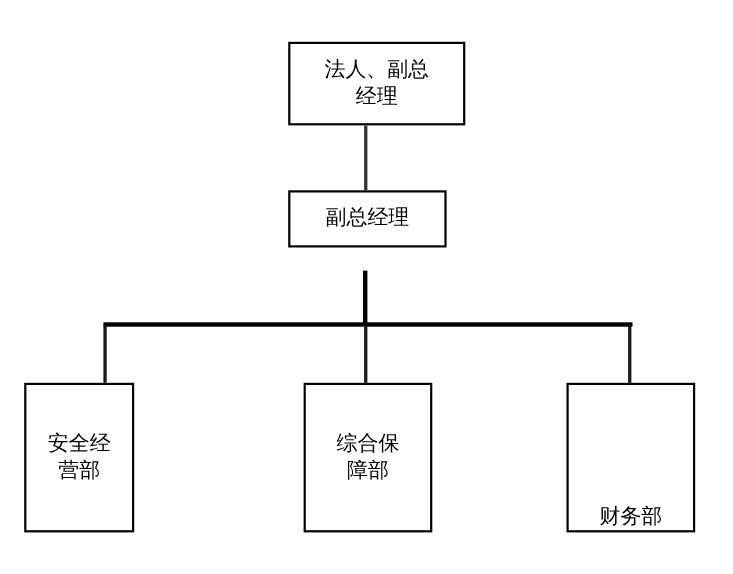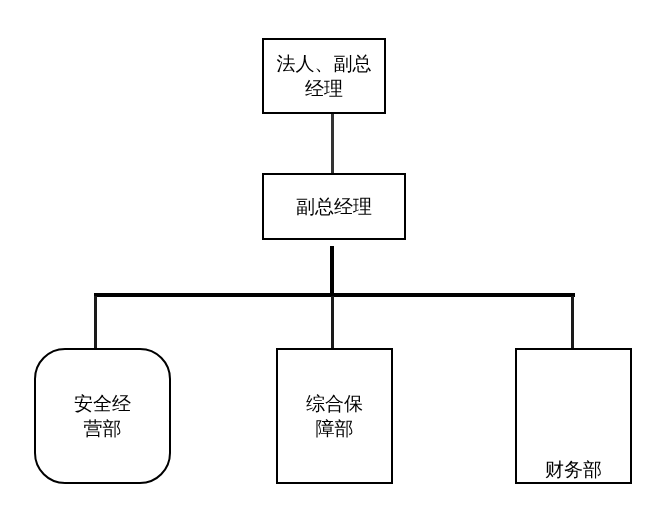--- a/index.html
+++ b/index.html
@@ -23,23 +23,23 @@
     display: flex;
     align-items: center;
     justify-content: center;
     text-align: center;
     color: #000000;
     font-size: 19px;
     line-height: 1.32;
     white-space: pre-line;
     z-index: 2;
   }
-  .node-top    { left: 262px; top: 38px;  width: 124px; height: 76px; }
-  .node-middle { left: 262px; top: 173px; width: 144px; height: 67px; }
-  .node-b1     { left: 34px;  top: 348px; width: 137px; height: 136px; border-radius: 31px; }
+  .node-top    { left: 262px; top: 38px;  width: 161px; height: 76px; }
+  .node-middle { left: 262px; top: 173px; width: 144px; height: 52px; }
+  .node-b1     { left: 22px;  top: 348px; width: 100px; height: 136px; }
   .node-b2     { left: 276px; top: 348px; width: 117px; height: 136px; align-items: center; }
   .node-b3     { left: 515px; top: 348px; width: 117px; height: 136px; align-items: flex-end; }
   .connector {
     position: absolute;
     z-index: 1;
   }
   .conn-v-top     { left: 331px; top: 114px; width: 3px;   height: 60px;  background: #333333; }
   .conn-v-middle  { left: 330px; top: 246px; width: 4px;   height: 48px;  background: #000000; }
   .conn-h-branch  { left: 94px;  top: 293px; width: 481px; height: 4px;   background: #000000; }
   .conn-drop-l    { left: 94px;  top: 296px; width: 3px;   height: 53px;  background: #1a1a1a; }

